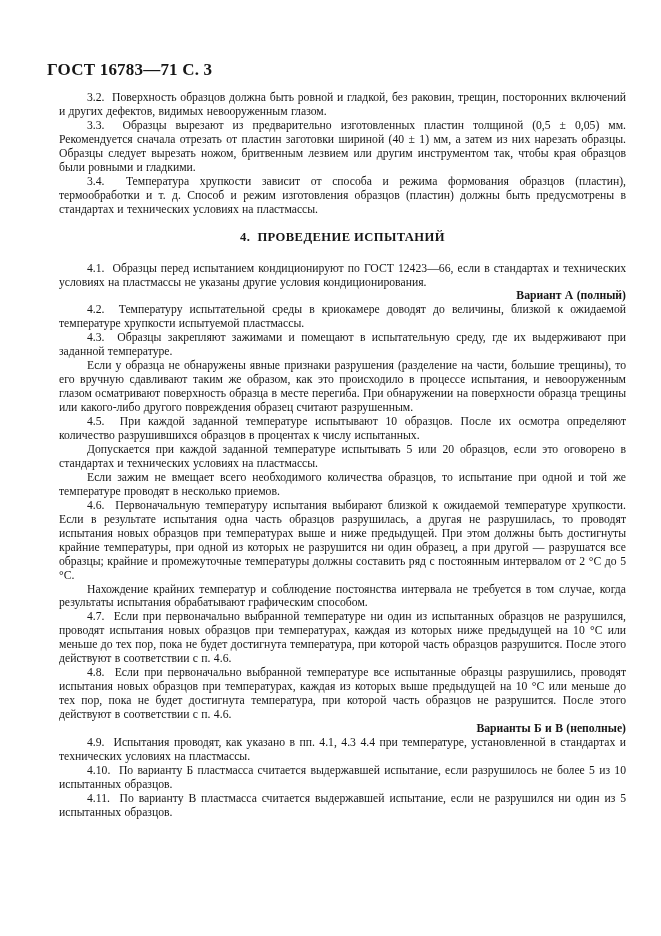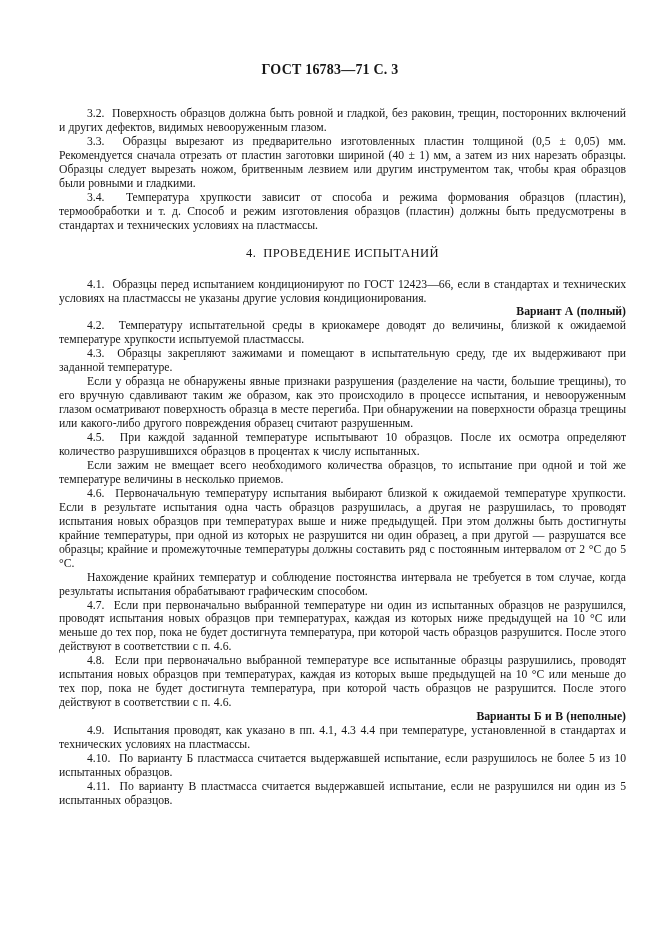--- a/index.html
+++ b/index.html
@@ -12,25 +12,25 @@
     width: 661px;
     height: 936px;
     background: #ffffff;
     box-sizing: border-box;
     padding: 62px 47px 0 47px;
     font-family: "Liberation Serif", "DejaVu Serif", serif;
     color: #161616;
     overflow: hidden;
   }
   .doc-header {
-    text-align: center;
+    text-align: left;
     font-weight: bold;
-    font-size: 14px;
+    font-size: 17px;
     line-height: 15px;
-    margin: 0 1px 30px 0;
+    margin: 0 1px 14px 0;
     letter-spacing: 0.2px;
     white-space: nowrap;
   }
   .doc-body {
     width: 567px;
     margin-left: 12px;
   }
   .doc-body p.p {
     margin: 0;
     font-size: 11.7px;
@@ -41,41 +41,42 @@
   }
   .doc-body p.variant {
     font-weight: bold;
     text-align: right;
   }
   .doc-body h2.h {
     margin: 13px 0 17px 0;
     font-size: 12.6px;
     line-height: 15px;
     text-align: center;
-    font-weight: normal;
+    font-weight: bold;
     letter-spacing: 0.4px;
   }
 </style>
 </head>
 <body>
 
 <div class="scan-page">
   <div class="doc-header">ГОСТ 16783—71 С. 3</div>
   <div class="doc-body">
       <p class="p">3.2.&nbsp;&nbsp;Поверхность образцов должна быть ровной и гладкой, без раковин, трещин, посторонних включений и других дефектов, видимых невооруженным глазом.</p>
       <p class="p">3.3.&nbsp;&nbsp;Образцы вырезают из предварительно изготовленных пластин толщиной (0,5 ± 0,05) мм. Рекомендуется сначала отрезать от пластин заготовки шириной (40 ± 1) мм, а затем из них нарезать образцы. Образцы следует вырезать ножом, бритвенным лезвием или другим инструментом так, чтобы края образцов были ровными и гладкими.</p>
       <p class="p">3.4.&nbsp;&nbsp;Температура хрупкости зависит от способа и режима формования образцов (пластин), термообработки и т. д. Способ и режим изготовления образцов (пластин) должны быть предусмотрены в стандартах и технических условиях на пластмассы.</p>
       <h2 class="h">4.&nbsp;&nbsp;ПРОВЕДЕНИЕ ИСПЫТАНИЙ</h2>
       <p class="p">4.1.&nbsp;&nbsp;Образцы перед испытанием кондиционируют по ГОСТ 12423—66, если в стандартах и технических условиях на пластмассы не указаны другие условия кондиционирования.</p>
       <p class="p variant">Вариант А (полный)</p>
       <p class="p">4.2.&nbsp;&nbsp;Температуру испытательной среды в криокамере доводят до величины, близкой к ожидаемой температуре хрупкости испытуемой пластмассы.</p>
       <p class="p">4.3.&nbsp;&nbsp;Образцы закрепляют зажимами и помещают в испытательную среду, где их выдерживают при заданной температуре.</p>
       <p class="p">Если у образца не обнаружены явные признаки разрушения (разделение на части, большие трещины), то его вручную сдавливают таким же образом, как это происходило в процессе испытания, и невооруженным глазом осматривают поверхность образца в месте перегиба. При обнаружении на поверхности образца трещины или какого-либо другого повреждения образец считают разрушенным.</p>
       <p class="p">4.5.&nbsp;&nbsp;При каждой заданной температуре испытывают 10 образцов. После их осмотра определяют количество разрушившихся образцов в процентах к числу испытанных.</p>
-      <p class="p">Если зажим не вмещает всего необходимого количества образцов, то испытание при одной и той же температуре величины в несколько приемов.</p>
+      <p class="p">Допускается при каждой заданной температуре испытывать 5 или 20 образцов, если это оговорено в стандартах и технических условиях на пластмассы.</p>
+      <p class="p">Если зажим не вмещает всего необходимого количества образцов, то испытание при одной и той же температуре проводят в несколько приемов.</p>
       <p class="p">4.6.&nbsp;&nbsp;Первоначальную температуру испытания выбирают близкой к ожидаемой температуре хрупкости. Если в результате испытания одна часть образцов разрушилась, а другая не разрушилась, то проводят испытания новых образцов при температурах выше и ниже предыдущей. При этом должны быть достигнуты крайние температуры, при одной из которых не разрушится ни один образец, а при другой — разрушатся все образцы; крайние и промежуточные температуры должны составить ряд с постоянным интервалом от 2 °С до 5 °С.</p>
       <p class="p">Нахождение крайних температур и соблюдение постоянства интервала не требуется в том случае, когда результаты испытания обрабатывают графическим способом.</p>
       <p class="p">4.7.&nbsp;&nbsp;Если при первоначально выбранной температуре ни один из испытанных образцов не разрушился, проводят испытания новых образцов при температурах, каждая из которых ниже предыдущей на 10 °С или меньше до тех пор, пока не будет достигнута температура, при которой часть образцов разрушится. После этого действуют в соответствии с п. 4.6.</p>
       <p class="p">4.8.&nbsp;&nbsp;Если при первоначально выбранной температуре все испытанные образцы разрушились, проводят испытания новых образцов при температурах, каждая из которых выше предыдущей на 10 °С или меньше до тех пор, пока не будет достигнута температура, при которой часть образцов не разрушится. После этого действуют в соответствии с п. 4.6.</p>
       <p class="p variant">Варианты Б и В (неполные)</p>
       <p class="p">4.9.&nbsp;&nbsp;Испытания проводят, как указано в пп. 4.1, 4.3 4.4 при температуре, установленной в стандартах и технических условиях на пластмассы.</p>
       <p class="p">4.10.&nbsp;&nbsp;По варианту Б пластмасса считается выдержавшей испытание, если разрушилось не более 5 из 10 испытанных образцов.</p>
       <p class="p">4.11.&nbsp;&nbsp;По варианту В пластмасса считается выдержавшей испытание, если не разрушился ни один из 5 испытанных образцов.</p>
     </div>
 </div>

